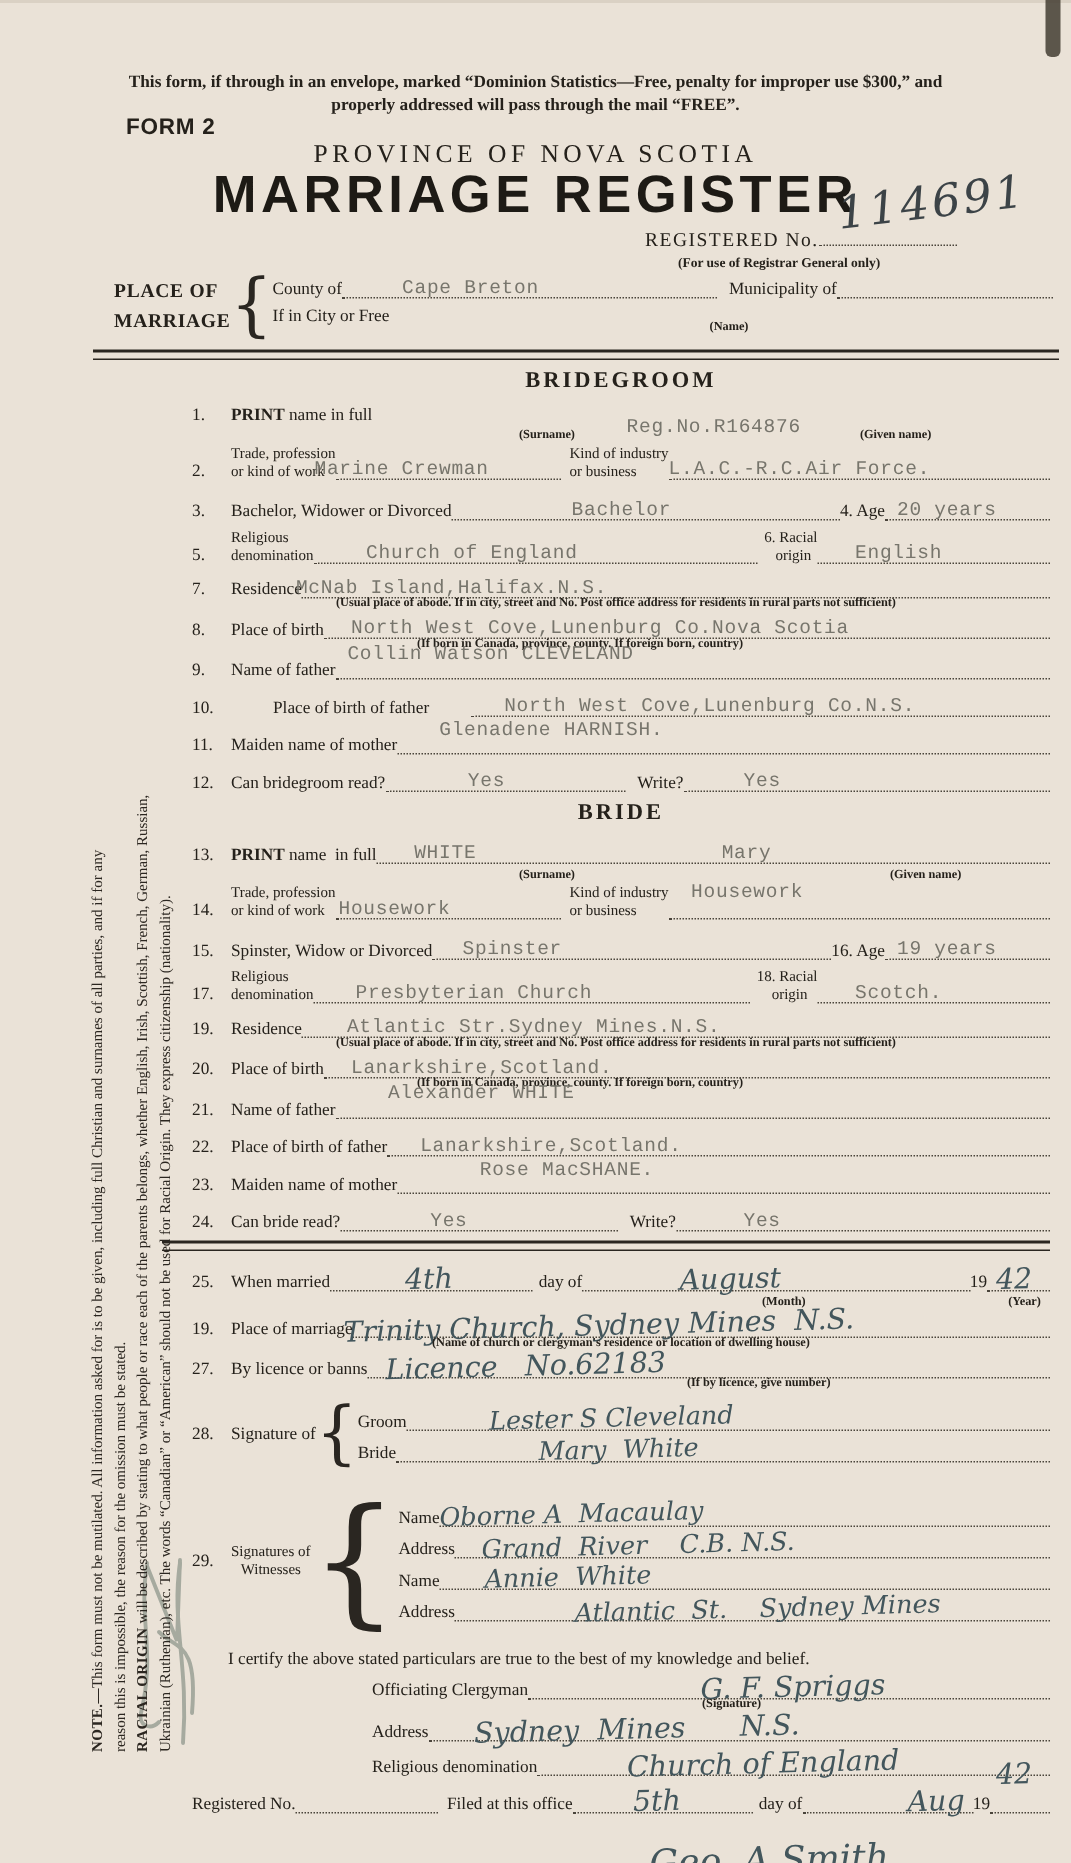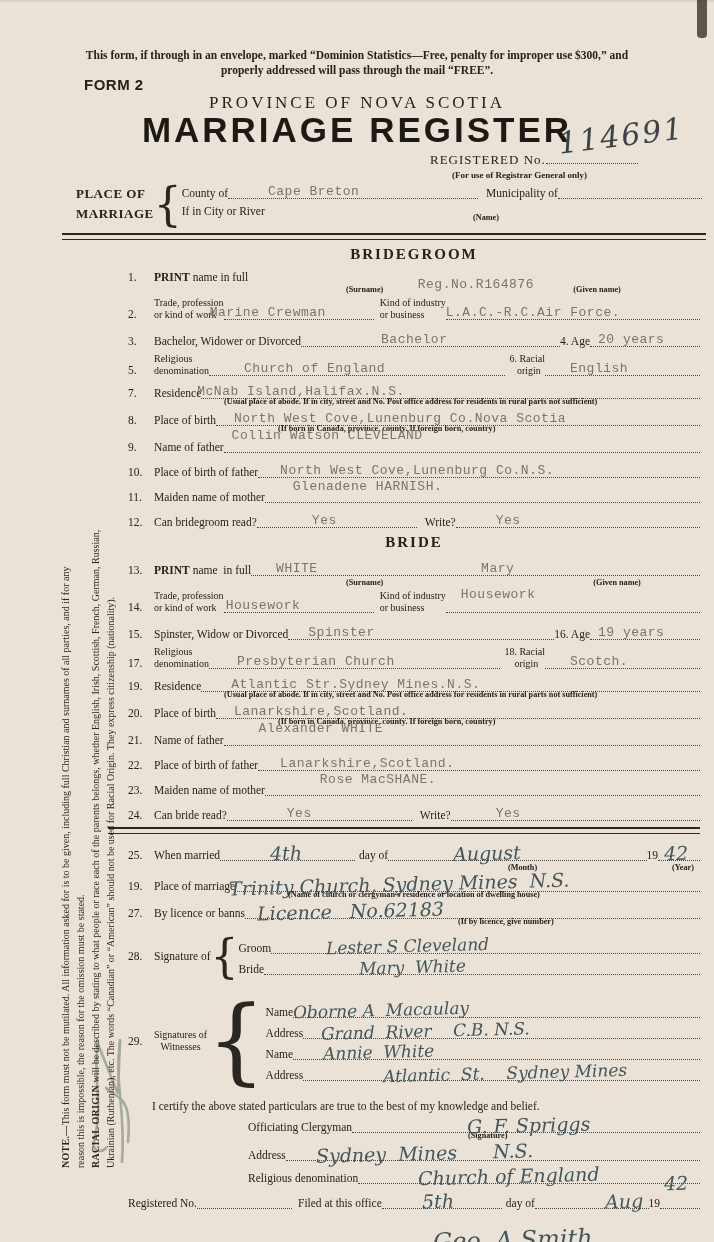--- a/index.html
+++ b/index.html
@@ -107,21 +107,21 @@
     <div class="pl-rows">
       <div class="row">
         <span class="lab">County of</span>
         <span class="fill" style="flex:0 0 250px;">
             <span class="val ty" style="left:40px;">Cape Breton</span>
           </span>
         <span class="lab" style="margin-left:8px;">Municipality of</span>
         <span class="fill"></span>
       </div>
       <div class="row" style="margin-bottom:0;">
-        <span class="lab">If in City or River</span>
+        <span class="lab">If in City or Free</span>
       </div>
       <div class="caprow">
           <span class="cap" style="margin-left:56%;">(Name)</span>
         </div>
     </div>
   </div>
 </div>
 
 <div class="rule rule-top"></div>
 
@@ -198,21 +198,21 @@
     </div>
 
   <div class="row">
     <span class="num">9.</span>
     <span class="lab">Name of father</span>
     <span class="fill">
         <span class="val ty" style="left:8px;top:-8px;bottom:auto;">Collin Watson CLEVELAND</span>
       </span>
   </div>
 
-  <div class="row" style="margin-top:8px;">
+  <div class="row" style="margin-top:8px;gap:28px;">
     <span class="num">10.</span>
     <span class="lab">Place of birth of father</span>
     <span class="fill">
         <span class="val ty" style="left:22px;">North West Cove,Lunenburg Co.N.S.</span>
       </span>
   </div>
 
   <div class="row" style="margin-top:8px;">
     <span class="num">11.</span>
     <span class="lab">Maiden name of mother</span>

